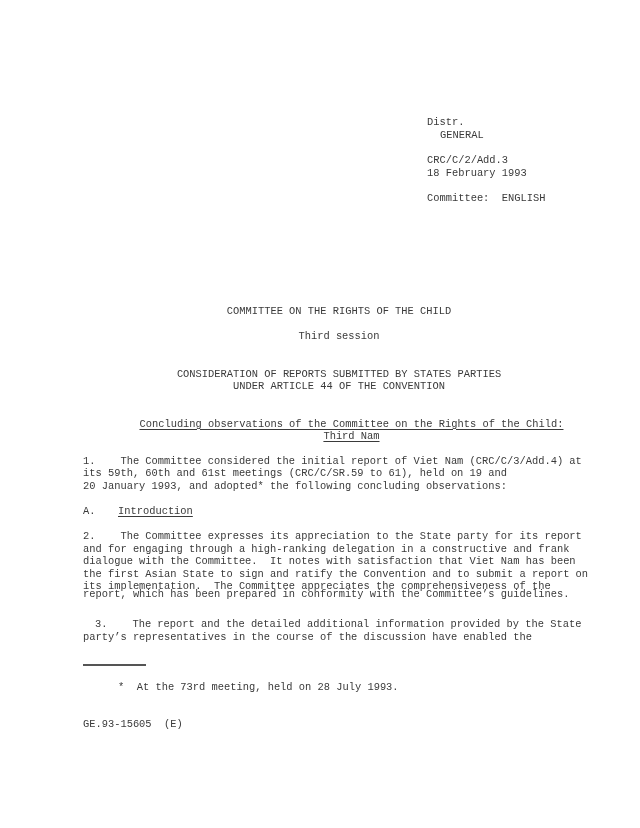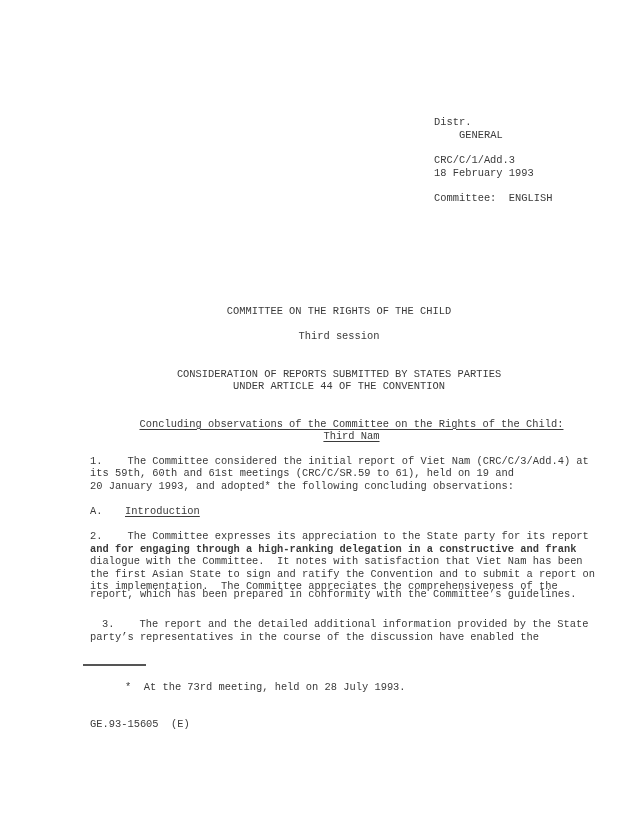--- a/index.html
+++ b/index.html
@@ -10,39 +10,39 @@
     body {
       width: 640px;
       height: 828px;
       position: relative;
       overflow: hidden;
       font-family: "Liberation Mono", "DejaVu Sans Mono", monospace;
       font-size: 10.4px;
       color: #3a3a3a;
       line-height: 12.6px;
     }
-    .abs { position: absolute; white-space: pre; margin-left: 7px; }
+    .abs { position: absolute; white-space: pre; }
     .center { position: absolute; left: 0; width: 678px; text-align: center; white-space: pre; }
     .u { text-decoration: underline; text-underline-offset: 2px; }
     .rule {
       position: absolute;
       left: 83px;
       top: 664px;
       width: 63px;
       height: 2px;
       background: #555555;
     }
   </style>
 </head>
 <body>
 
 <div>
   <div class="abs" style="left:427px; top:116px;">Distr.</div>
-  <div class="abs" style="left:452px; top:129px;">GENERAL</div>
-  <div class="abs" style="left:427px; top:154px;">CRC/C/1/Add.3</div>
+  <div class="abs" style="left:440px; top:129px;">GENERAL</div>
+  <div class="abs" style="left:427px; top:154px;">CRC/C/2/Add.3</div>
   <div class="abs" style="left:427px; top:167px;">18 February 1993</div>
   <div class="abs" style="left:427px; top:192px;">Committee:  ENGLISH</div>
 </div>
 
 <div>
   <div class="center" style="top:305px;">COMMITTEE ON THE RIGHTS OF THE CHILD</div>
   <div class="center" style="top:330px;">Third session</div>
   <div class="center" style="top:368px;">CONSIDERATION OF REPORTS SUBMITTED BY STATES PARTIES</div>
   <div class="center" style="top:380px;">UNDER ARTICLE 44 OF THE CONVENTION</div>
   <div class="center" style="top:405px;">
@@ -59,21 +59,21 @@
   <div class="abs" style="left:83px; top:480px;">20 January 1993, and adopted* the following concluding observations:</div>
 </div>
 
 <div>
   <div class="abs" style="left:83px; top:505px;">A.</div>
   <div class="abs u" style="left:118px; top:505px;">Introduction</div>
 </div>
 
 <div>
   <div class="abs" style="left:83px; top:530px;">2.    The Committee expresses its appreciation to the State party for its report</div>
-  <div class="abs" style="left:83px; top:543px;font-weight:bold;">and for engaging through a high-ranking delegation in a constructive and frank</div>
+  <div class="abs" style="left:83px; top:543px;">and for engaging through a high-ranking delegation in a constructive and frank</div>
   <div class="abs" style="left:83px; top:555px;">dialogue with the Committee.  It notes with satisfaction that Viet Nam has been</div>
   <div class="abs" style="left:83px; top:568px;">the first Asian State to sign and ratify the Convention and to submit a report on</div>
   <div class="abs" style="left:83px; top:580px;">its implementation.  The Committee appreciates the comprehensiveness of the</div>
   <div class="abs" style="left:83px; top:588px;">report, which has been prepared in conformity with the Committee’s guidelines.</div>
 </div>
 
 <div>
   <div class="abs" style="left:95px; top:618px;">3.    The report and the detailed additional information provided by the State</div>
   <div class="abs" style="left:83px; top:631px;">party’s representatives in the course of the discussion have enabled the</div>
 </div>

